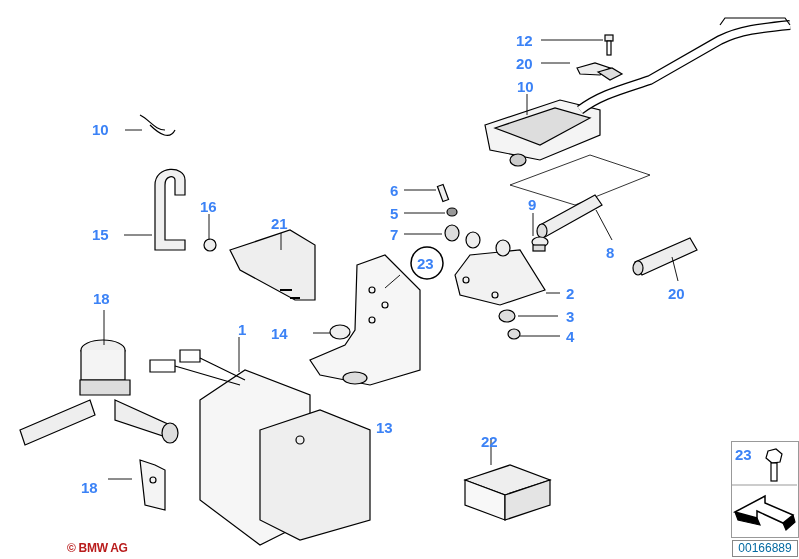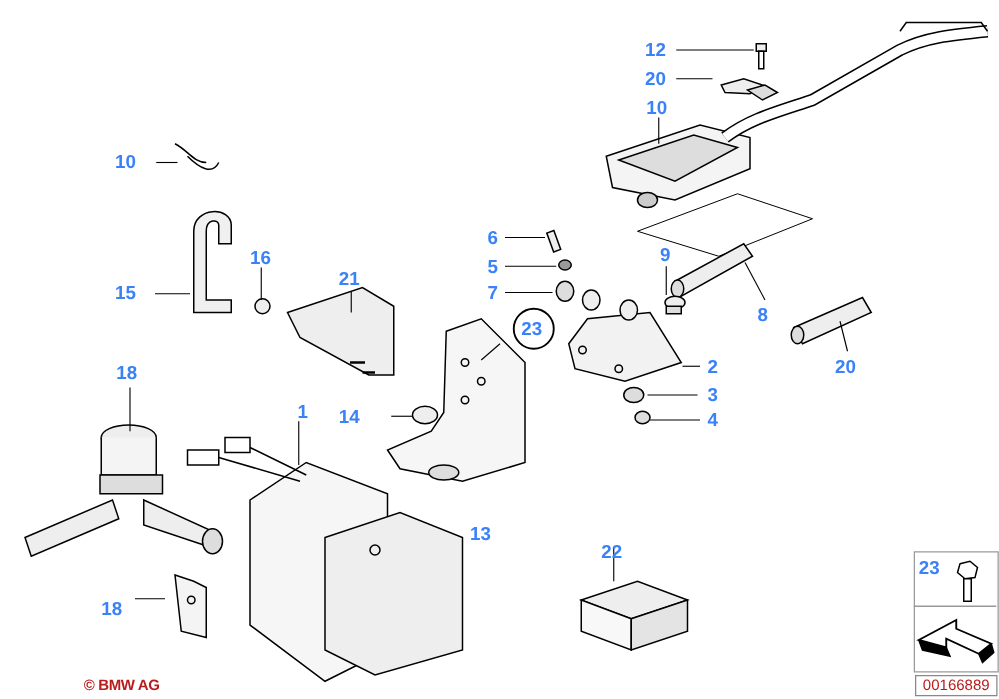--- a/index.html
+++ b/index.html
@@ -1,20 +1,20 @@
 <!DOCTYPE html>
 <html><head>
 <meta charset="utf-8">
 <style>
   html, body { margin:0; padding:0; background:#ffffff; }
   body { width:799px; height:559px; position:relative; overflow:hidden; font-family:"Liberation Sans", sans-serif; }
   #canvas { position:absolute; left:0; top:0; width:799px; height:559px; }
   .lbl { position:absolute; font-family:"Liberation Sans", sans-serif; font-weight:bold; font-size:15px; color:#3b82f6; line-height:1;text-align:center; }
   .copyright { position:absolute; left:20px; top:541px; font-size:12px; font-weight:bold; letter-spacing:-0.3px; color:#b91c1c;margin-left:47px; }
-  .docnum { position:absolute; left:732px; top:540px; width:64px; height:15px; border:1px solid #888; font-size:12px; color:#b91c1c; text-align:center; line-height:15px; }
+  .docnum { position:absolute; left:732px; top:540px; width:64px; height:15px; border:1px solid #888; font-size:12px; color:#0369a1; text-align:center; line-height:15px; }
   .legend-box { position:absolute; left:731px; top:441px; width:66px; height:95px; border:1px solid #999; }
   .legend-num { position:absolute; left:735px; top:447px; font-size:15px; font-weight:bold; }
 </style>
 </head>
 <body>
 
 <svg id="canvas" viewBox="0 0 799 559" xmlns="http://www.w3.org/2000/svg" fill="none" stroke="#000" stroke-width="1.2">
 
   <g>
     <path d="M485 125 L560 100 L600 110 L600 135 L540 160 L490 150 Z" fill="#f4f4f4"></path>

